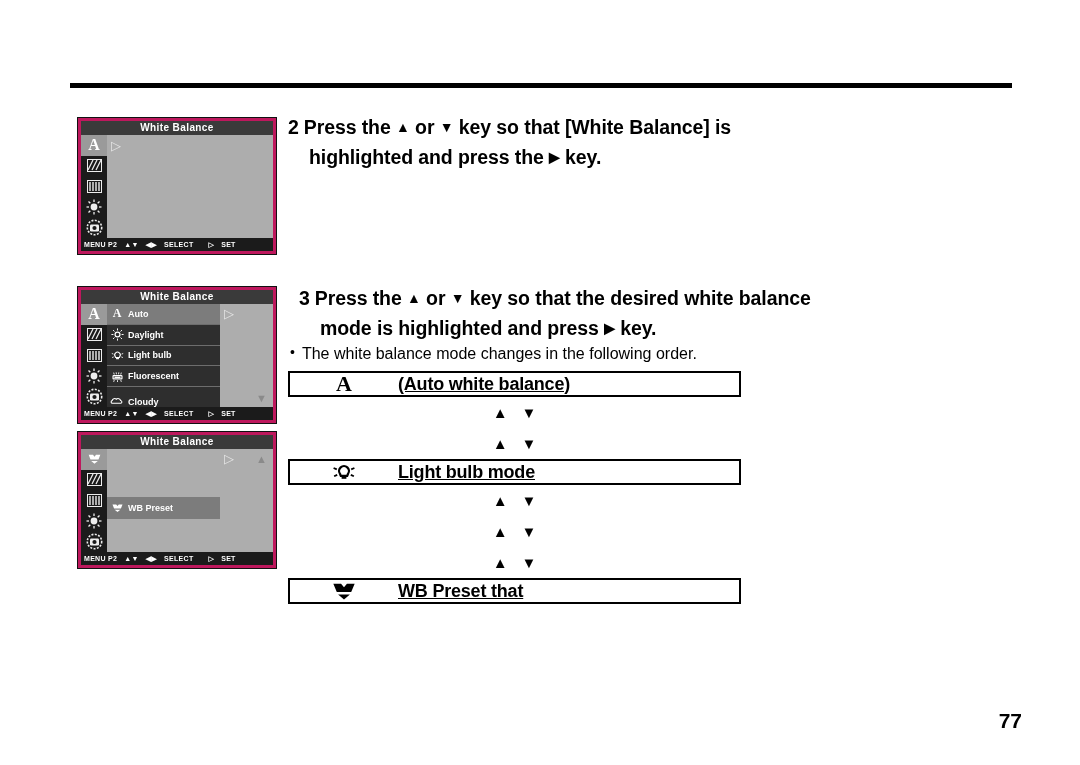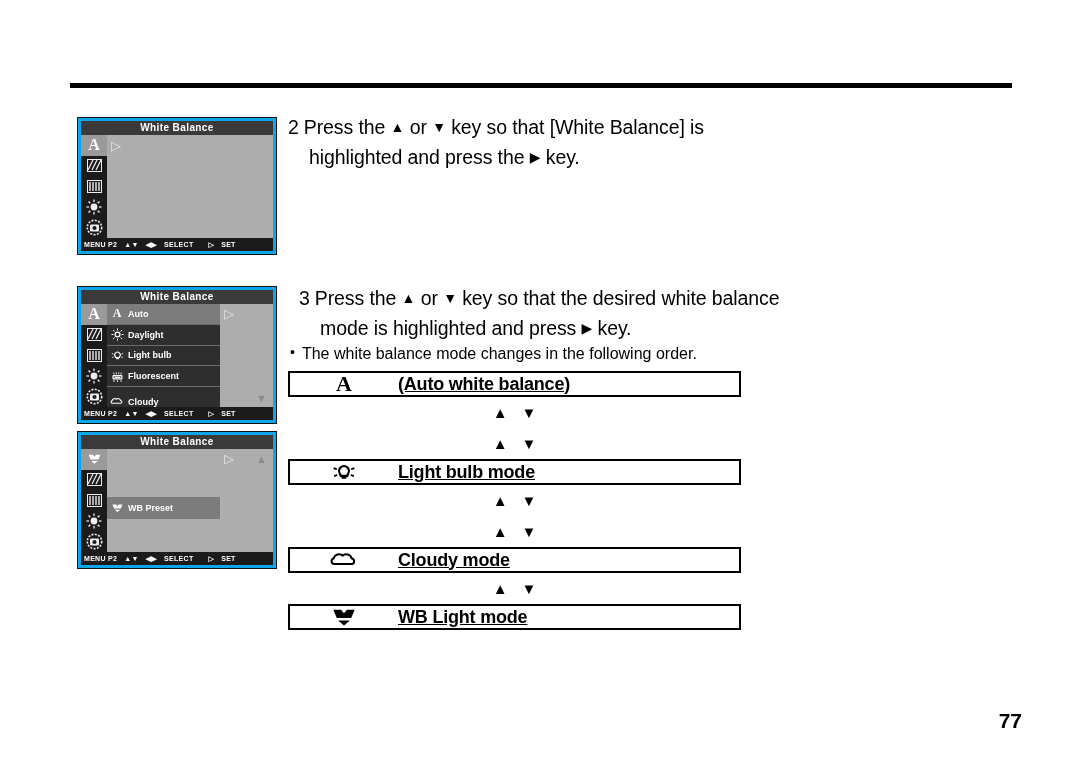--- a/index.html
+++ b/index.html
@@ -18,21 +18,21 @@
   .top-rule {
     position: absolute;
     left: 70px; top: 83px;
     width: 942px; height: 5px;
     background: #000;
   }
 
   
   .lcd {
     position: absolute;
-    background: #0ea5e9;
+    background: #be185d;
     border: 1px solid #111;
     box-sizing: border-box;
     padding: 3px;
   }
   .lcd-inner {
     position: relative;
     width: 100%; height: 100%;
     background: #adadad;
     box-sizing: border-box;
   }
@@ -123,21 +123,21 @@
     align-items: center;
     padding-left: 3px;
     gap: 7px;
     letter-spacing: .3px;
   }
 
   
   .step {
     position: absolute;
     font-size: 19.5px;
-    font-weight: normal;
+    font-weight: bold;
     letter-spacing: -0.1px;
     line-height: 30px;
   }
   .step .num { margin-right: 5px; }
   .step .l2 { display: block; padding-left: 21px; }
   .gly { font-size: 14px; vertical-align: 2px; }
 
   .bullet-note {
     position: absolute;
     font-size: 16px;
@@ -549,38 +549,30 @@
     <span>▲</span>
     <span>▼</span>
   </div>
 
 
   <div class="flow-sep">
     <span>▲</span>
     <span>▼</span>
   </div>
 
-  <div class="flow-box">
-    <span class="fb-icon">
-      <svg width="30" height="18" viewBox="0 0 22 13">
-          <path d="M4 9.4C1.6 9.4 1 6.2 3.5 5.2 4.1 2.3 8 1.4 10 3.3c1.9-1.8 6-0.9 6.5 2 2.7 0.7 2.5 4.1 0.2 4.1z" fill="none" stroke="#000" stroke-width="1.5" stroke-linejoin="round"></path>
-        </svg>
-    </span>
-    <span class="fb-label">Cloudy mode</span>
-  </div>
 
   <div class="flow-sep">
     <span>▲</span>
     <span>▼</span>
   </div>
 
   <div class="flow-box">
     <span class="fb-icon">
       <svg width="28" height="20" viewBox="0 0 20 15">
           <path d="M2 2h5.8l2.2 2.6L12.2 2H18l-2.6 6.2H4.6z" fill="#000"></path>
           <path d="M5.6 10.2h8.8l-4.4 3.6z" fill="#000"></path>
         </svg>
     </span>
-    <span class="fb-label">WB Light mode</span>
+    <span class="fb-label">WB Preset that</span>
   </div>
 </div>
 
 <div class="page-num">77</div>
 
 </body></html>

